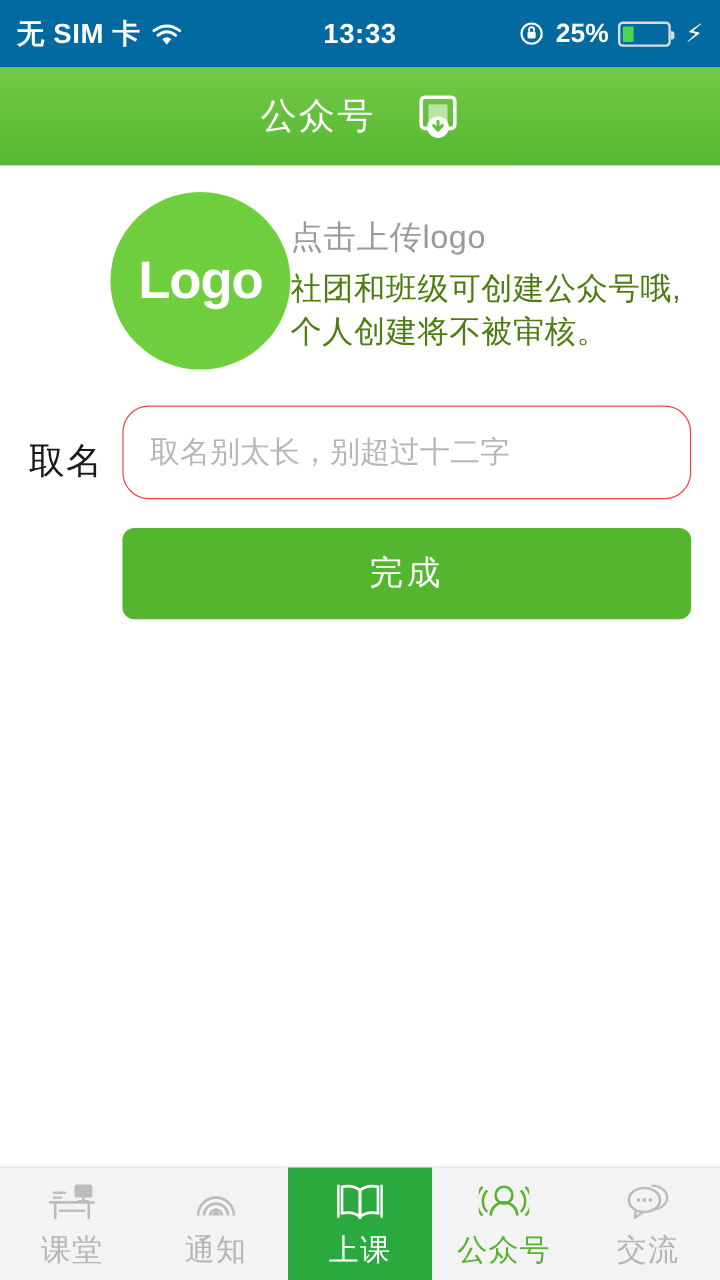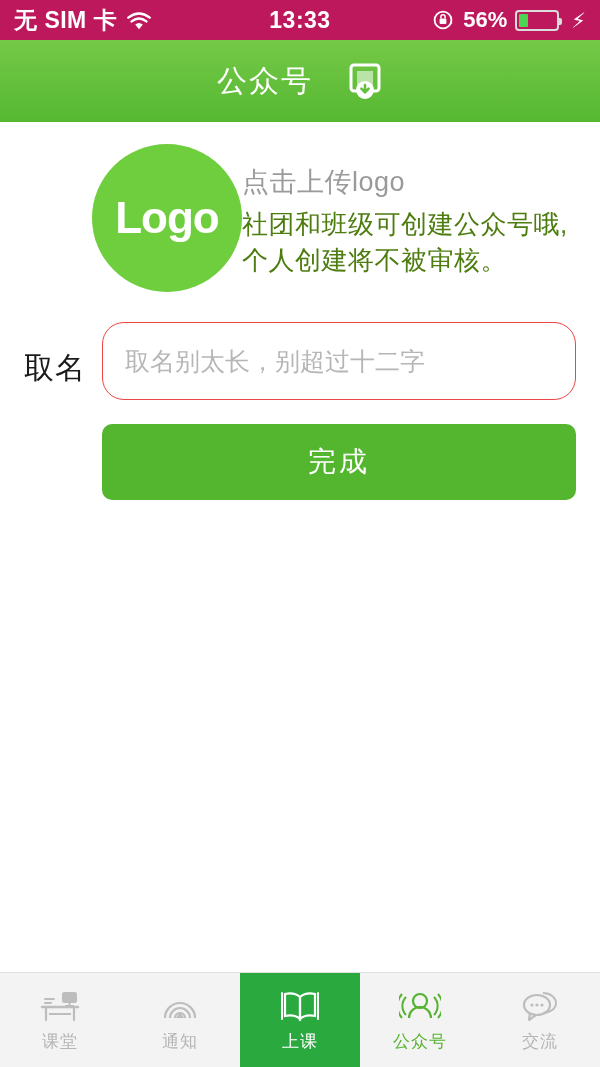--- a/index.html
+++ b/index.html
@@ -16,22 +16,22 @@
     position: relative;
     width: 600px;
     height: 1067px;
     background: #ffffff;
     display: flex;
     flex-direction: column;
   }
 
   
   .statusbar {
-    height: 40px;
-    background: #be185d;
+    height: 56px;
+    background: #0369a1;
     color: #ffffff;
     display: flex;
     align-items: center;
     padding: 0 14px;
     font-size: 22px;
     font-weight: bold;
     flex: 0 0 auto;
     position: relative;
   }
   .sb-left { display: flex; align-items: center; gap: 9px; }
@@ -179,21 +179,21 @@
     flex: 0 0 auto;
   }
   .tab {
     flex: 1 1 0;
     display: flex; flex-direction: column;
     align-items: center; justify-content: center;
     gap: 4px;
     cursor: pointer;
   }
   .tab svg { display: block; }
-  .tab-label { font-size: 17px; letter-spacing: 1px; }
+  .tab-label { font-size: 25px; letter-spacing: 1px; }
   .tab.gray { color: #b5b5b5; }
   .tab.gray svg { stroke: #bdbdbd; fill: none; }
   .tab.green { color: #55b32f; }
   .tab.green svg { stroke: #55b32f; fill: none; }
   .tab.active { background: #2aa93f; color: #ffffff; }
   .tab.active svg { stroke: #ffffff; fill: none; }
 </style>
 </head>
 <body>
 
@@ -213,21 +213,21 @@
     <div class="sb-center">13:33</div>
     <div class="sb-right">
       <span>
         <svg class="rot-ic" viewBox="0 0 24 24">
           <circle cx="12" cy="12" r="8.4" stroke="#ffffff" stroke-width="1.8" fill="none"></circle>
           <rect x="8.6" y="10.4" width="6.8" height="5.6" rx="1.2" fill="#ffffff"></rect>
           <path d="M9.9 10.4 V8.8 a2.1 2.1 0 0 1 4.2 0 v1.6" stroke="#ffffff" stroke-width="1.5" fill="none"></path>
           <path d="M19.4 13.4 l2.2 1.6 -2.6 1.2" fill="#ffffff"></path>
         </svg>
       </span>
-      <span class="sb-batt-pct">56%</span>
+      <span class="sb-batt-pct">25%</span>
       <span class="batt">
         <span class="batt-fill" id="batt-fill" style="width: 25%; background: rgb(76, 212, 82);"></span>
       </span>
       <span class="bolt">⚡</span>
     </div>
   </div>
 
   <div class="header">
     <div class="header-title">公众号</div>
     <span>

